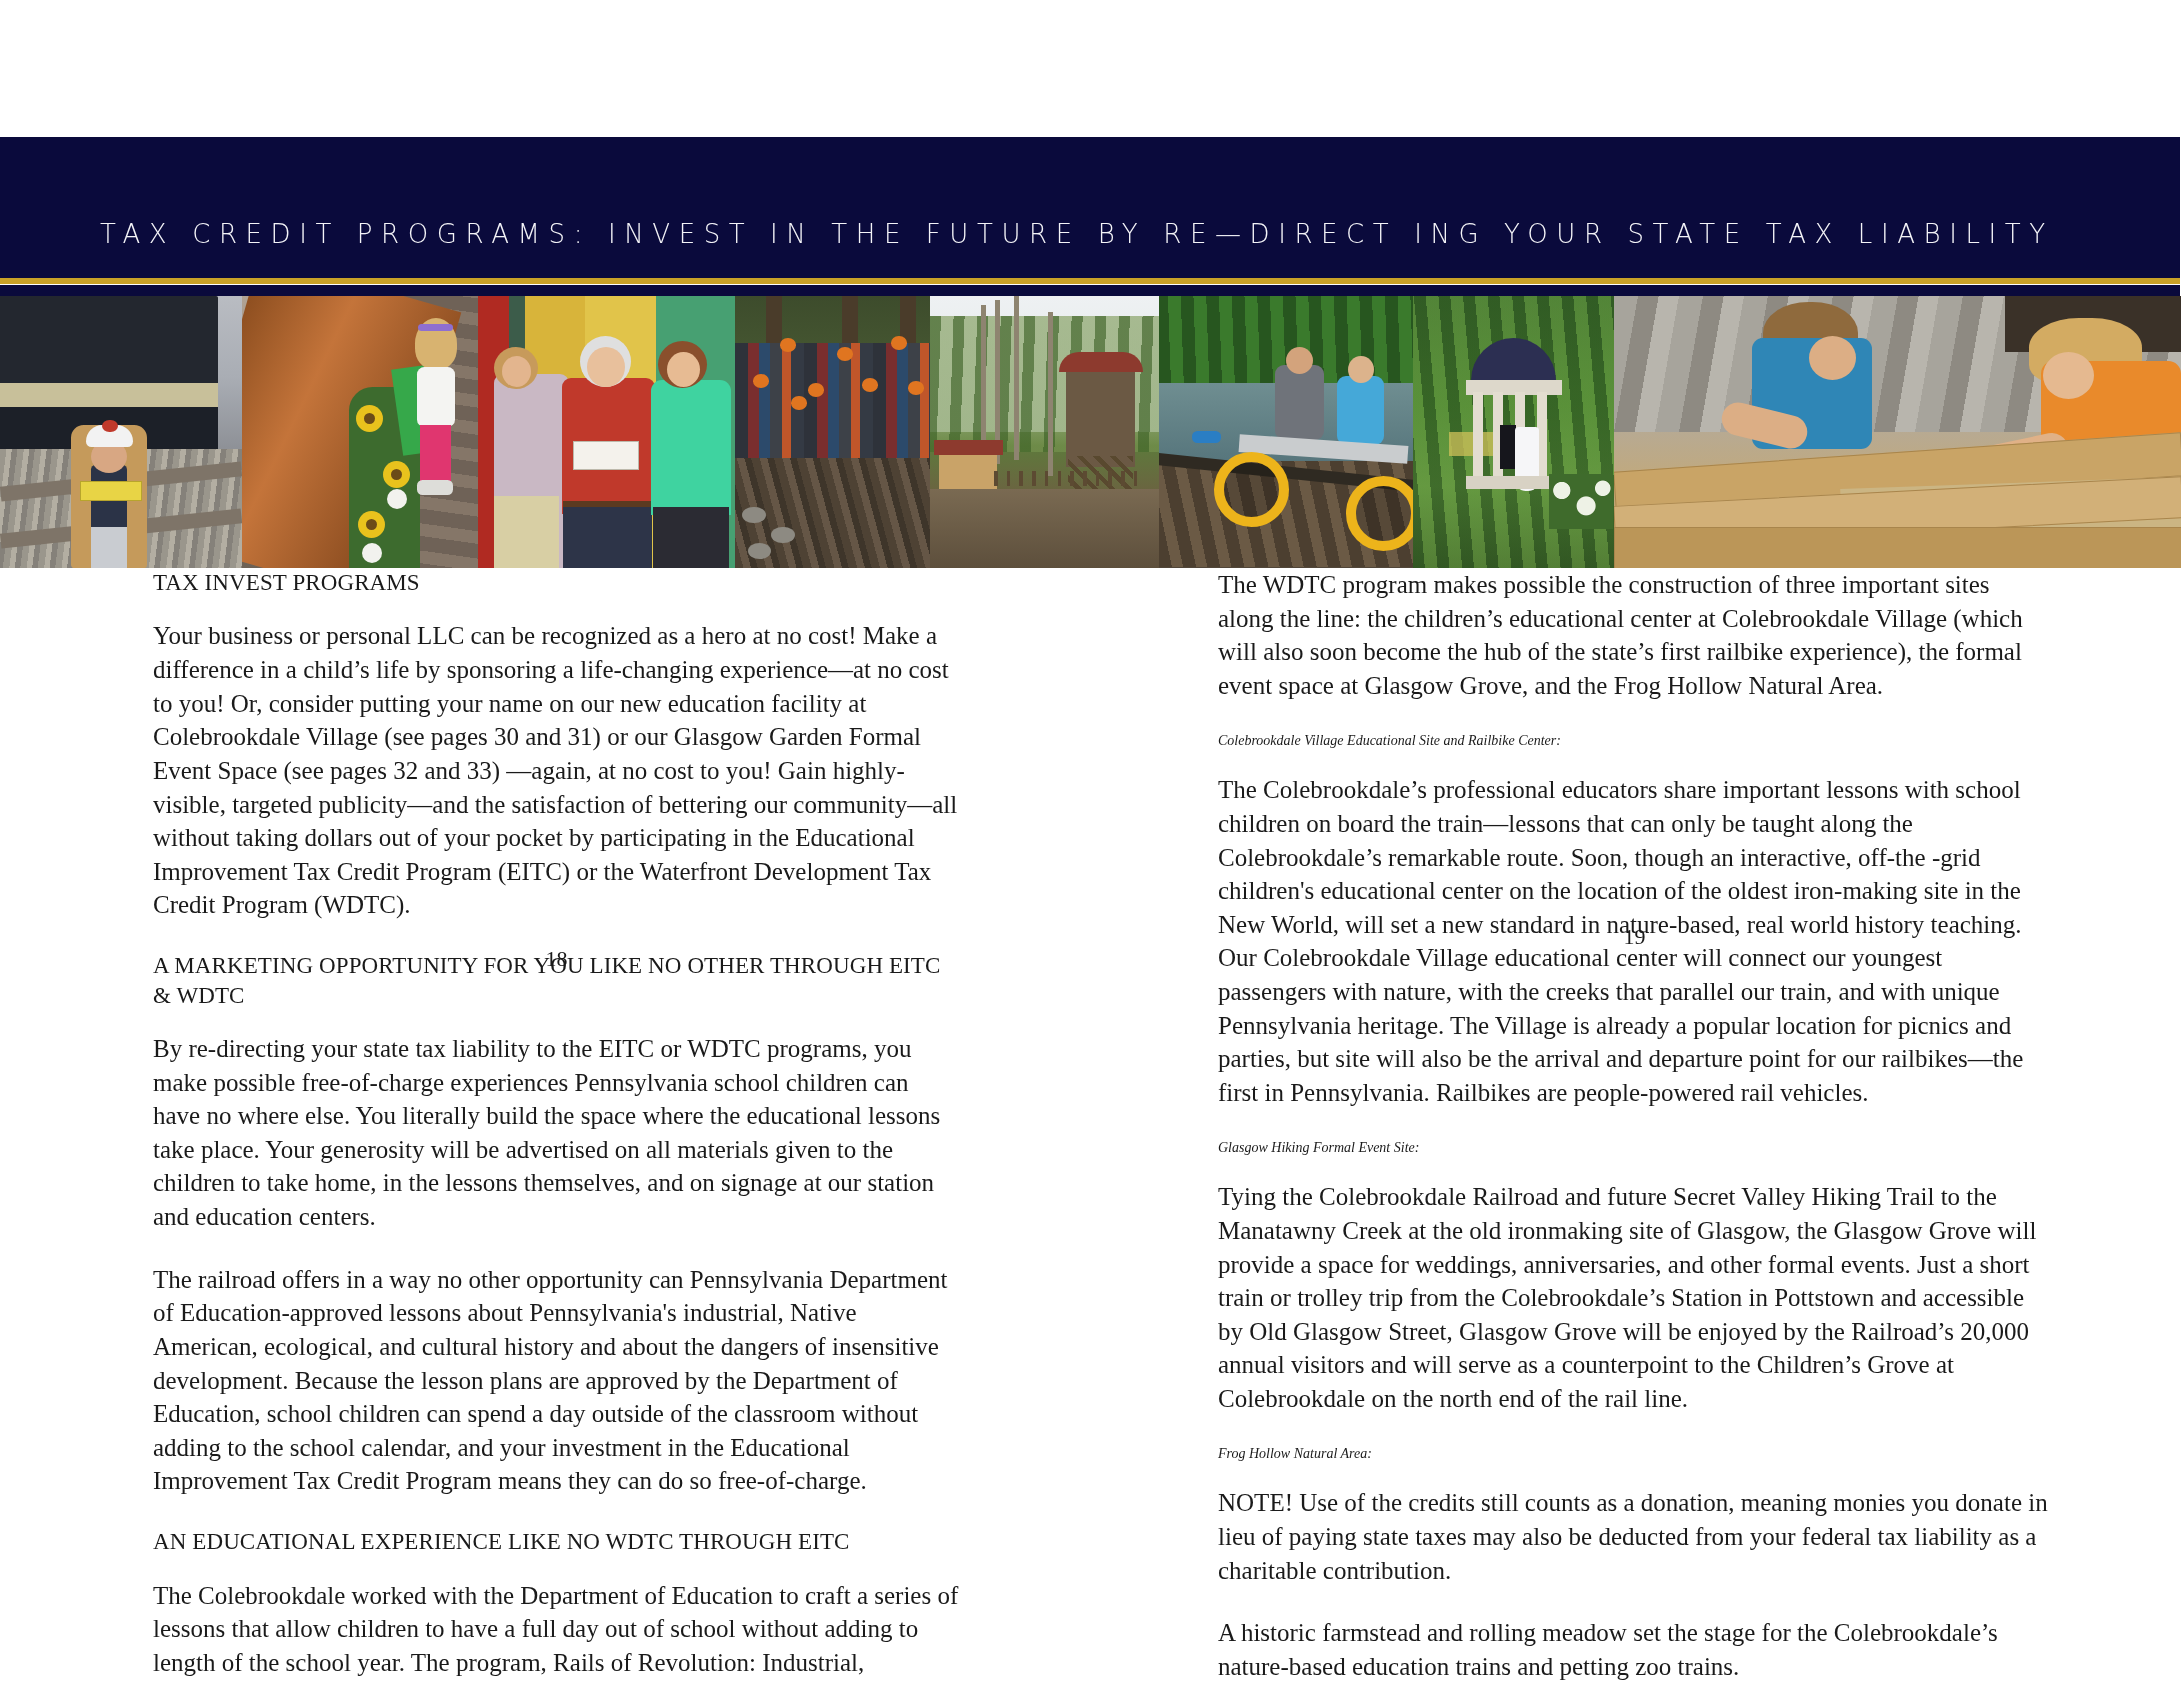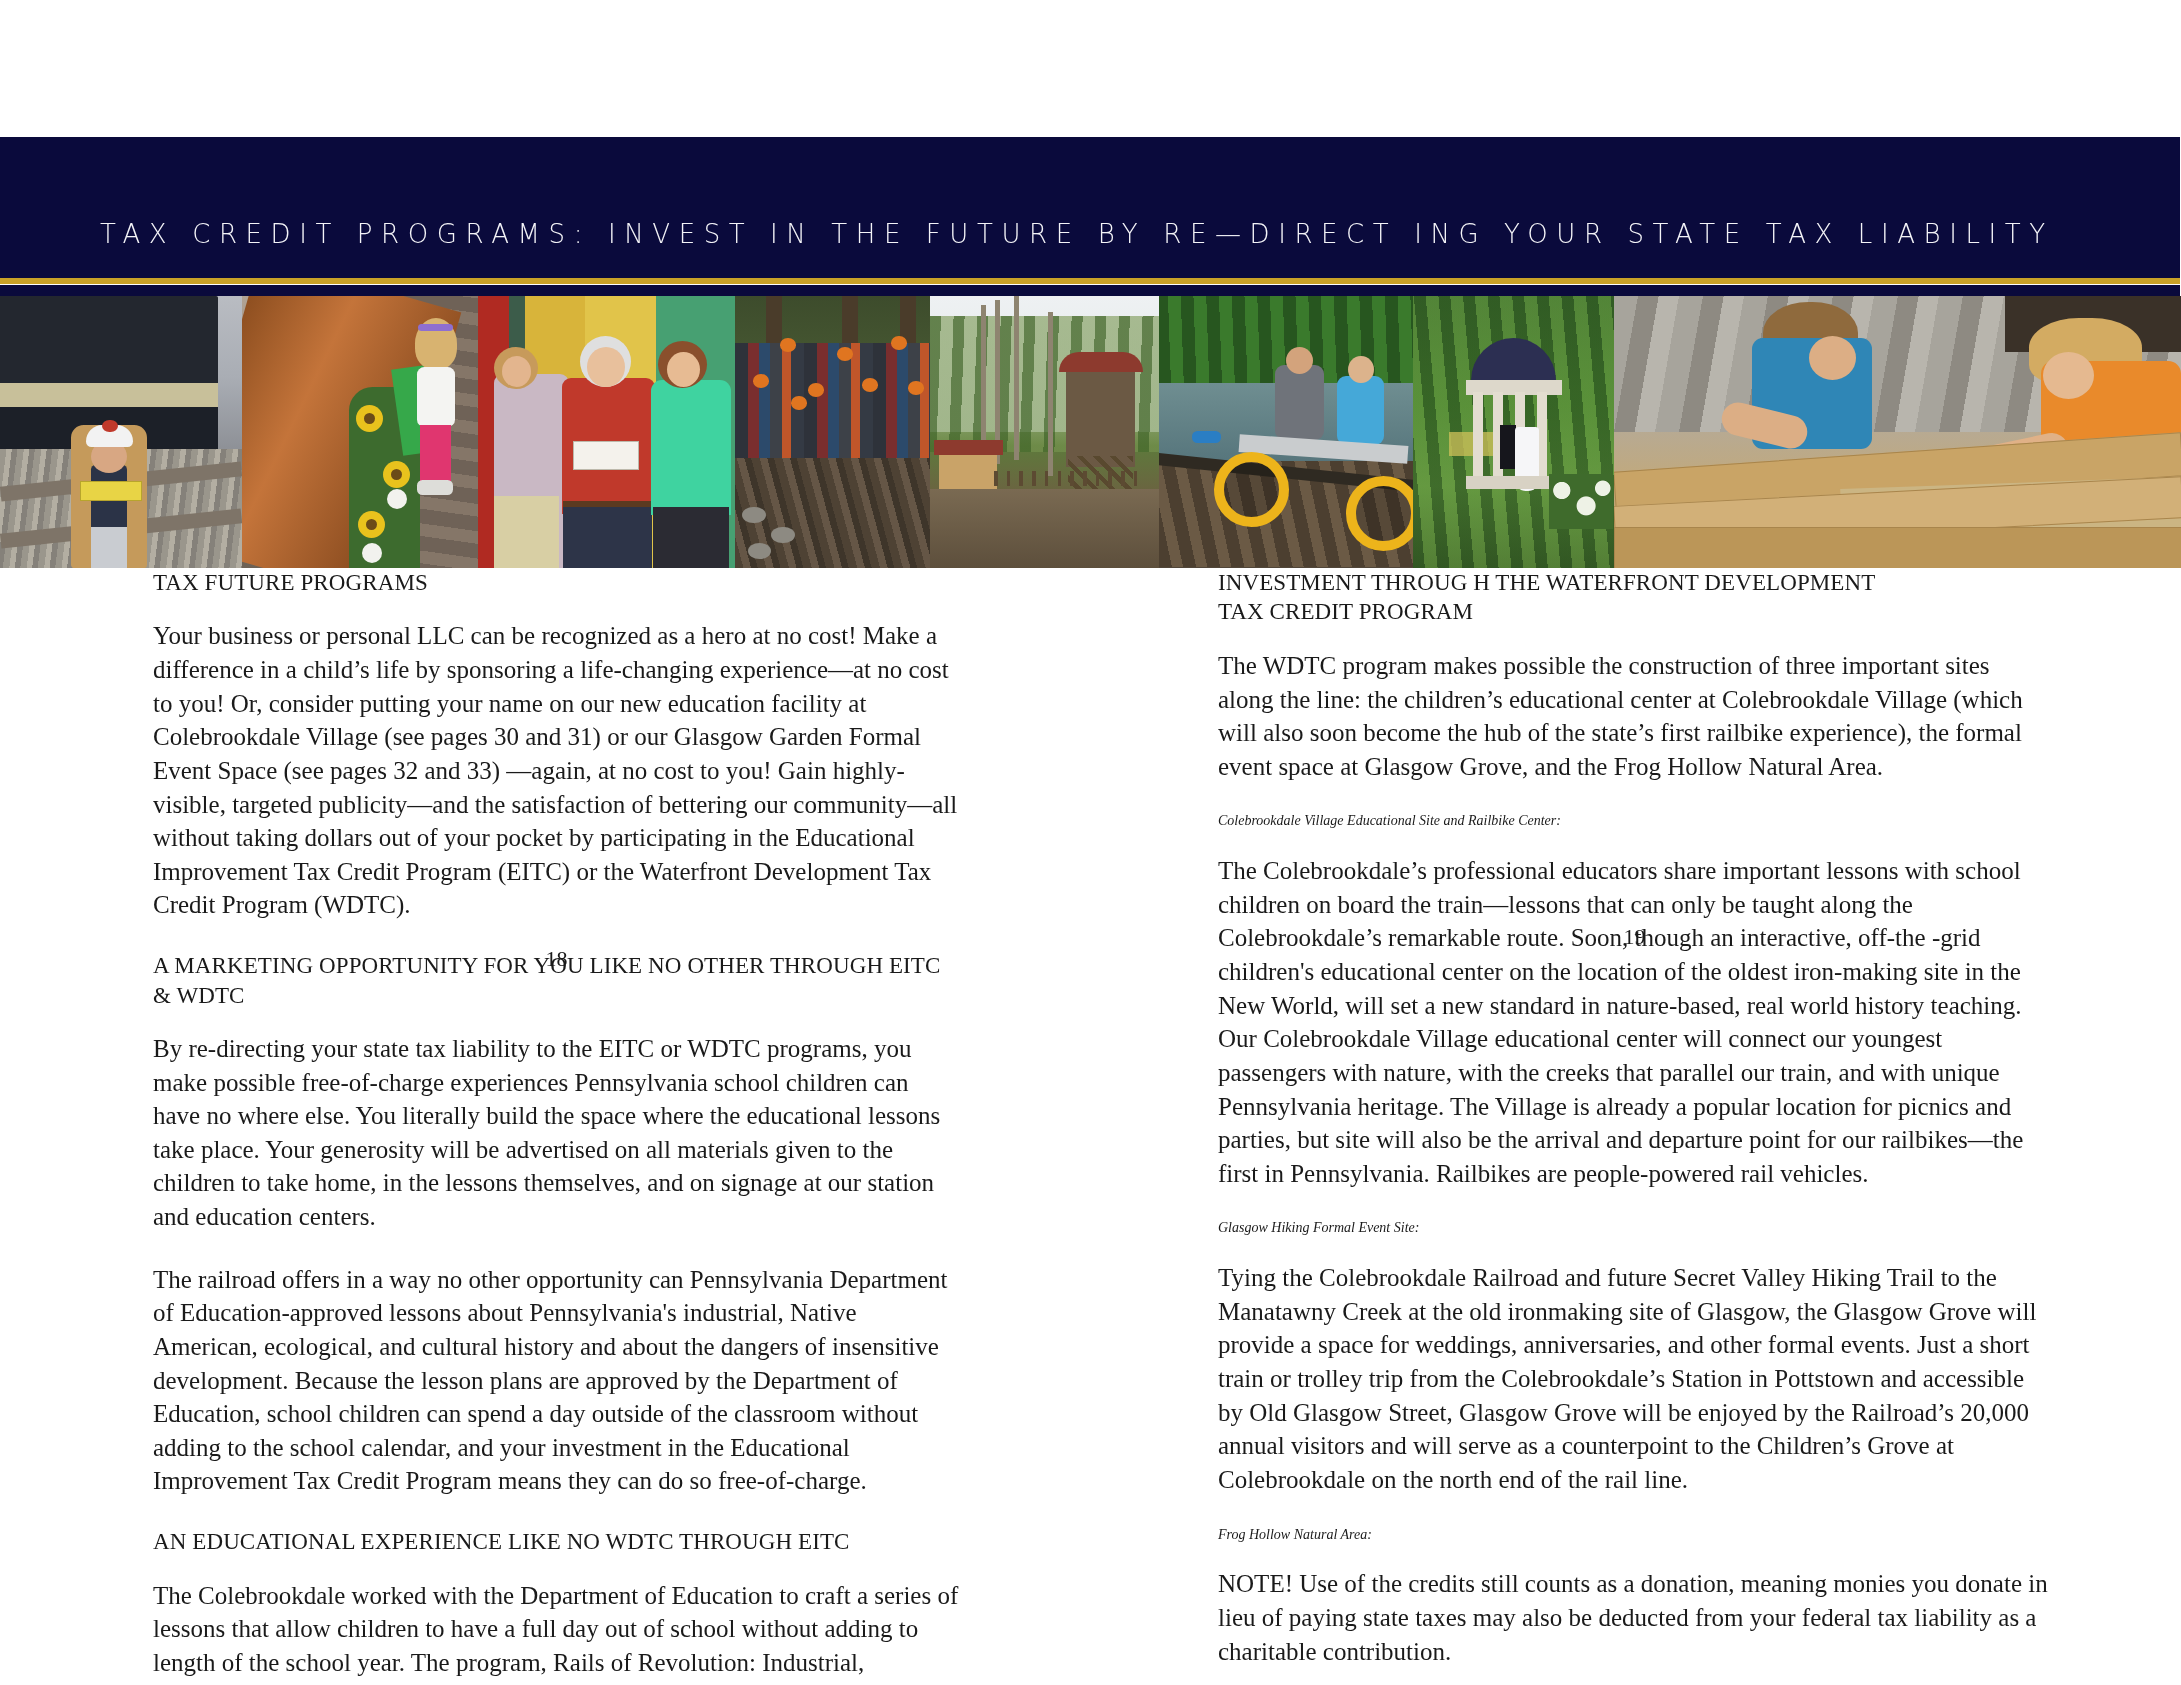--- a/index.html
+++ b/index.html
@@ -395,30 +395,29 @@
     <div class="plank pl1"></div>
       <div class="sand"></div>
       <div class="plank pl2"></div>
       <div class="plank pl3"></div>
   </div>
 
 </div>
 
 <div class="columns">
   <div class="col col-left" id="left-col">
-      <div class="heading">TAX FUTURE PROGRAMS</div>
+      <div class="heading">TAX INVEST PROGRAMS</div>
       <p class="body">Your business or personal LLC can be recognized as a hero at no cost! Make a difference in a child’s life by sponsoring a life-changing experience—at no cost to you!  Or, consider putting your name on our new education facility at Colebrookdale Village (see pages 30 and 31) or our Glasgow Garden Formal Event Space (see pages 32 and 33)  —again, at no cost to you! Gain highly-visible, targeted publicity—and the satisfaction of bettering our community—all without taking dollars out of your pocket by participating in the Educational Improvement Tax Credit Program (EITC) or the Waterfront Development Tax Credit Program (WDTC).</p>
       <div class="heading">A MARKETING OPPORTUNITY FOR YOU LIKE NO OTHER THROUGH EITC &amp; WDTC</div>
       <p class="body">By re-directing your state tax liability to the EITC or WDTC programs, you make possible free-of-charge experiences Pennsylvania school children can have no where else.  You literally build the space where the educational lessons take place.  Your generosity will be advertised on all materials given to the children to take home, in the lessons themselves, and on signage at our station and education centers.</p>
       <p class="body">The railroad offers in a way no other opportunity can Pennsylvania Department of Education-approved lessons about Pennsylvania's industrial, Native American, ecological, and cultural history and about the dangers of insensitive development.  Because the lesson plans are approved by the Department of Education, school children can spend a day outside of the classroom without adding to the school calendar, and your investment in the Educational Improvement Tax Credit Program means they can do so free-of-charge.</p>
       <div class="heading">AN EDUCATIONAL EXPERIENCE LIKE NO WDTC THROUGH EITC</div>
       <p class="body">The Colebrookdale worked with the Department of Education to craft a series of lessons that allow children to have a full day out of school without adding to length of the school year.  The program, Rails of Revolution:  Industrial, American, and Environmental Revolution in the Hearth of Early America, is a journey through space and time--visceral, auditory, visual, and real-time.  It teaches future generations about the importance of industry, mining, agriculture, and craftsmanship; the dangers of over-consumption of natural resources; our Pennsylvania’s rich heritage of industrial pioneering; and the unresolved amelioration of nature and man in the post-industrial age.  EITC supporters make that experience available free-of-charge to Pennsylvania schoolchildren.</p>
     </div>
   <div class="col col-right" id="right-col">
-      <div class="heading">INVESTMENT THROUG H THE WATERFRONT DEVELOPMENT<br>TAX CREDIT PROGRAM</div>
       <p class="body">The WDTC program makes possible the construction of three important sites along the line: the children’s educational center at Colebrookdale Village (which will also soon become the hub of the state’s first railbike experience), the formal event space at Glasgow Grove, and the Frog Hollow Natural Area.</p>
       <div class="subhead">Colebrookdale Village Educational Site and Railbike Center:</div>
       <p class="body">The Colebrookdale’s professional educators share important lessons with school children on board the train—lessons that can only be taught along the Colebrookdale’s remarkable route.  Soon, though an interactive, off-the -grid children's educational center on the location of the oldest iron-making site in the New World, will set a new standard in nature-based, real world history teaching.  Our Colebrookdale Village educational center will connect our youngest passengers with nature, with the creeks that parallel our train, and with unique Pennsylvania heritage.  The Village is already a popular location for picnics and parties, but site will also be the arrival and departure point for our railbikes—the first in Pennsylvania. Railbikes are people-powered rail vehicles.</p>
       <div class="subhead">Glasgow Hiking Formal Event Site:</div>
       <p class="body">Tying the Colebrookdale Railroad and future Secret Valley Hiking Trail to the Manatawny Creek at the old ironmaking site of Glasgow, the Glasgow Grove will provide a space for weddings, anniversaries, and other formal events.   Just a short train or trolley trip from the Colebrookdale’s Station in Pottstown and accessible by Old Glasgow Street, Glasgow Grove will be enjoyed by the Railroad’s 20,000 annual visitors and will serve as a counterpoint to the Children’s Grove at Colebrookdale on the north end of the rail line.</p>
       <div class="subhead">Frog Hollow Natural Area:</div>
       <p class="body">NOTE!  Use of the credits still counts as a donation, meaning monies you donate in lieu of paying state taxes may also be deducted from your federal tax liability as a charitable contribution.</p>
       <p class="body">A historic farmstead and rolling meadow set the stage for the Colebrookdale’s nature-based education trains and petting zoo trains.</p>
     </div>
 </div>

